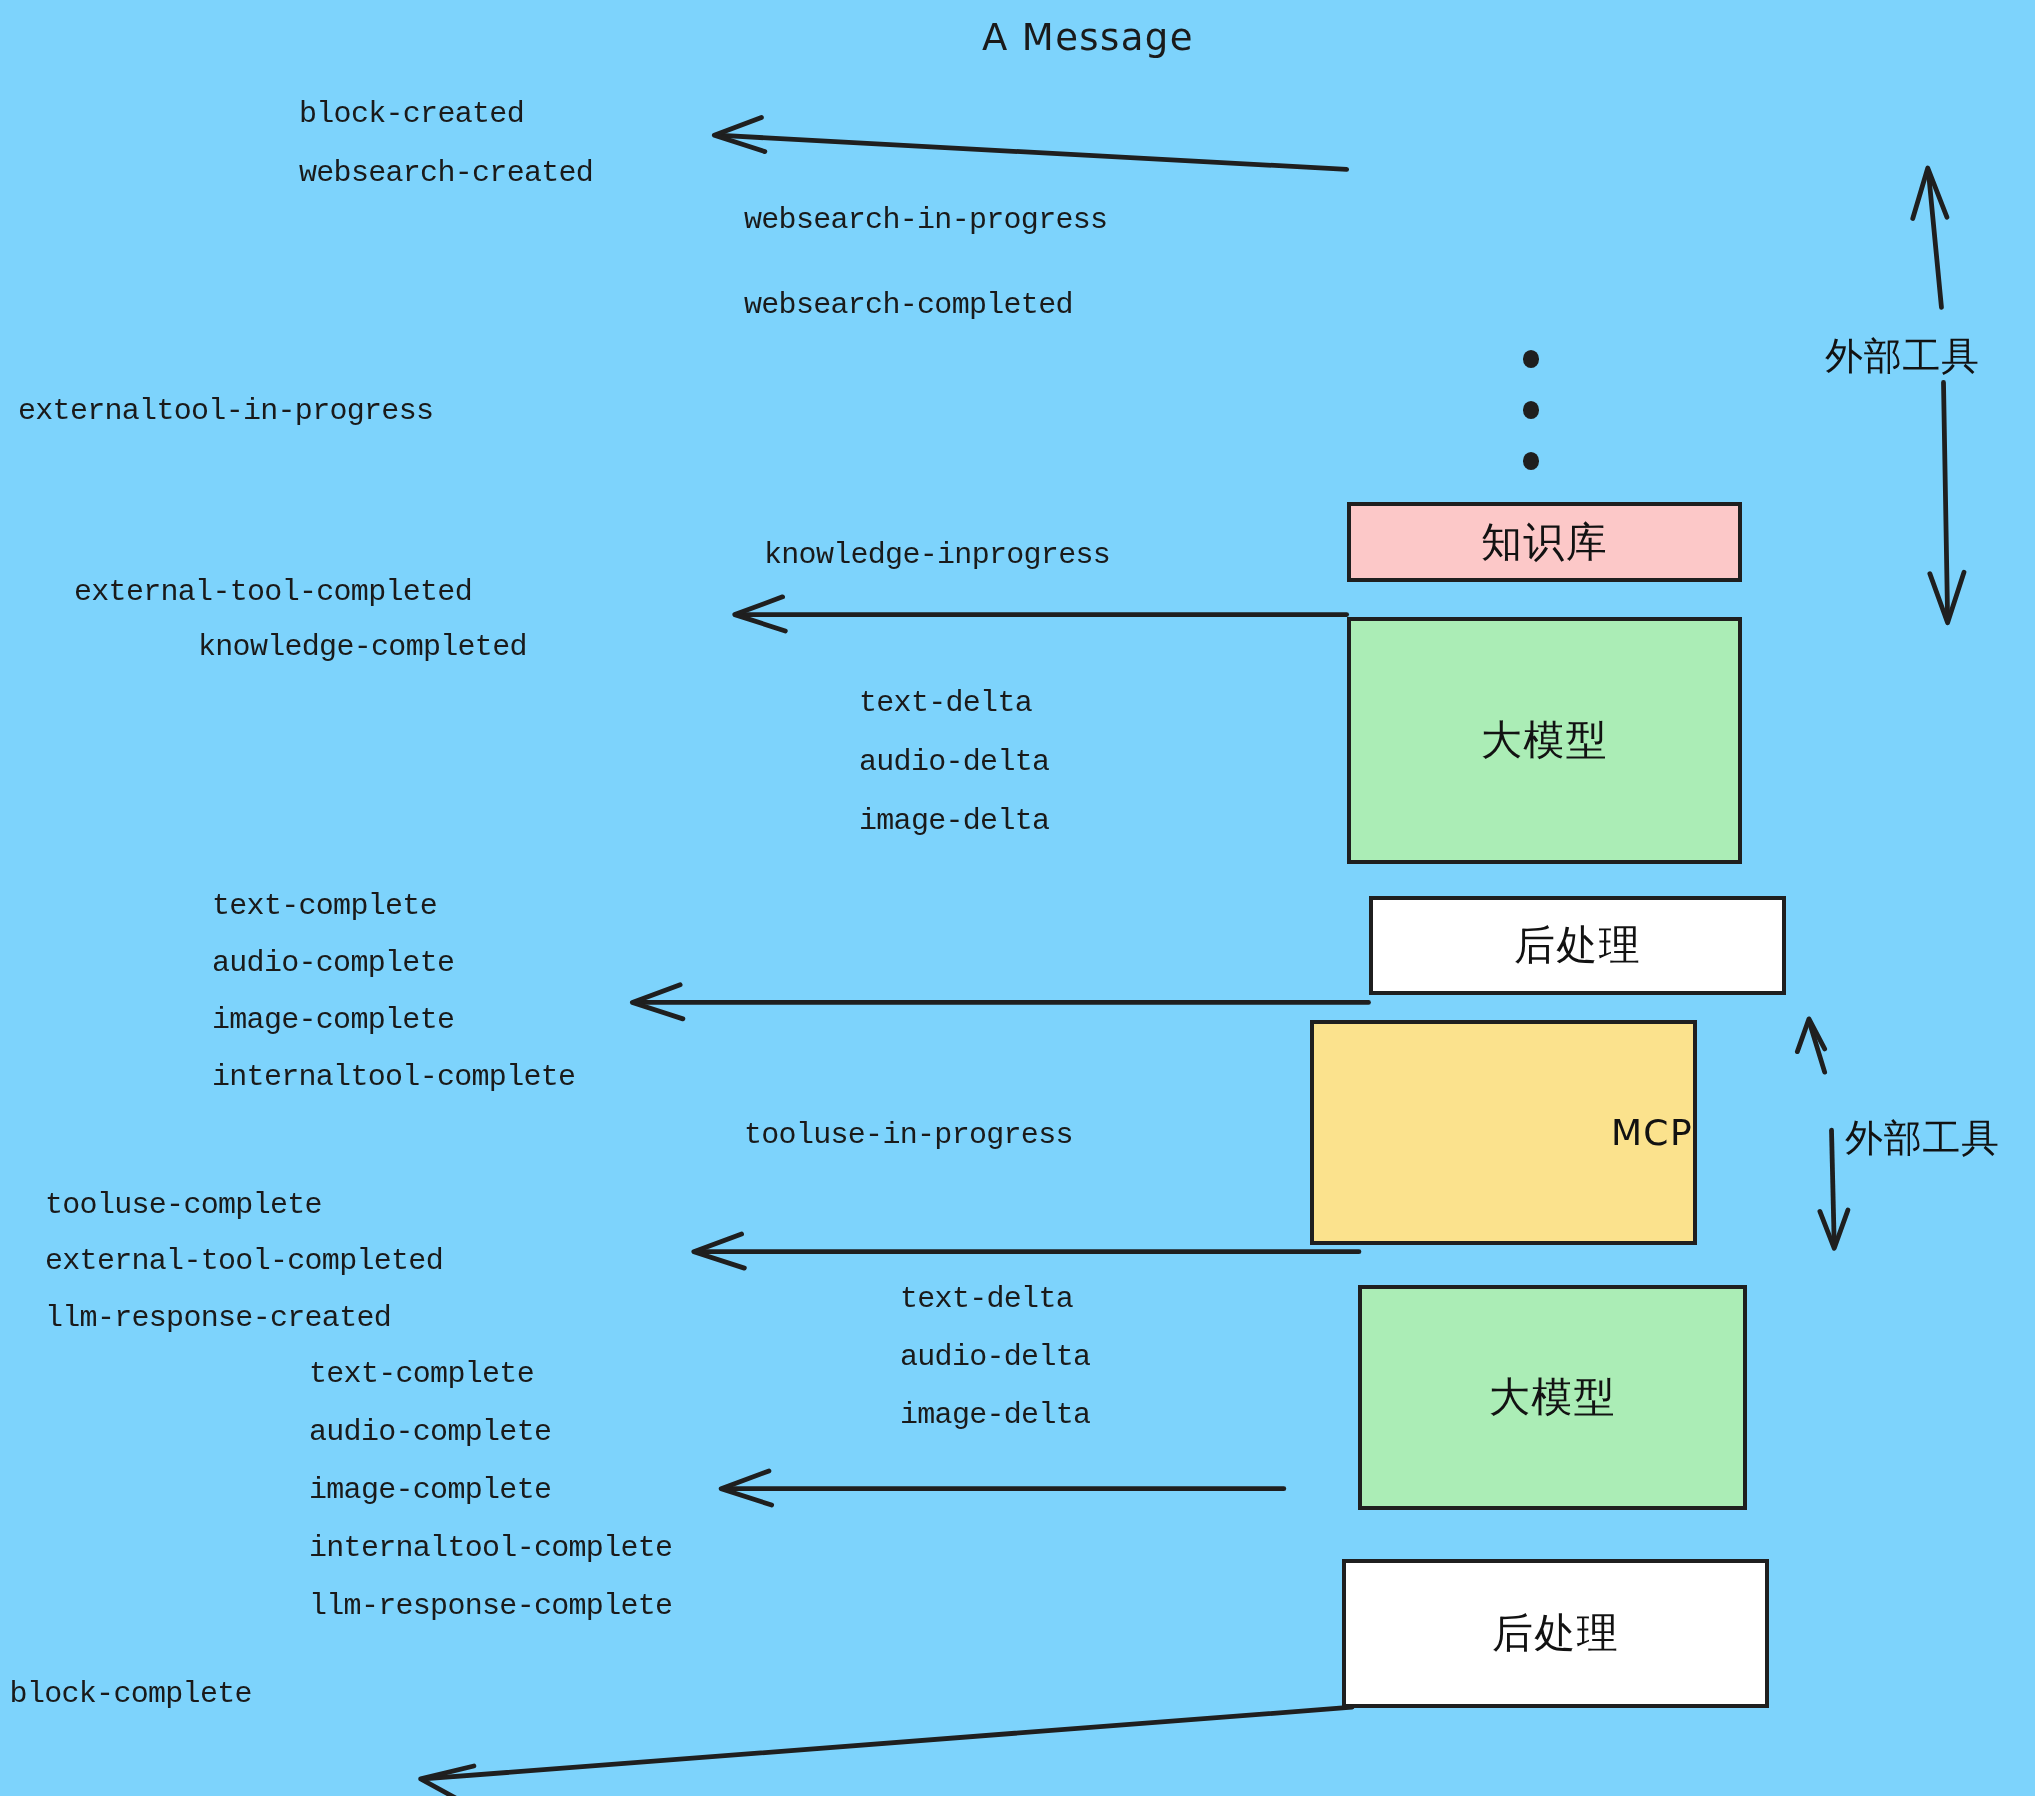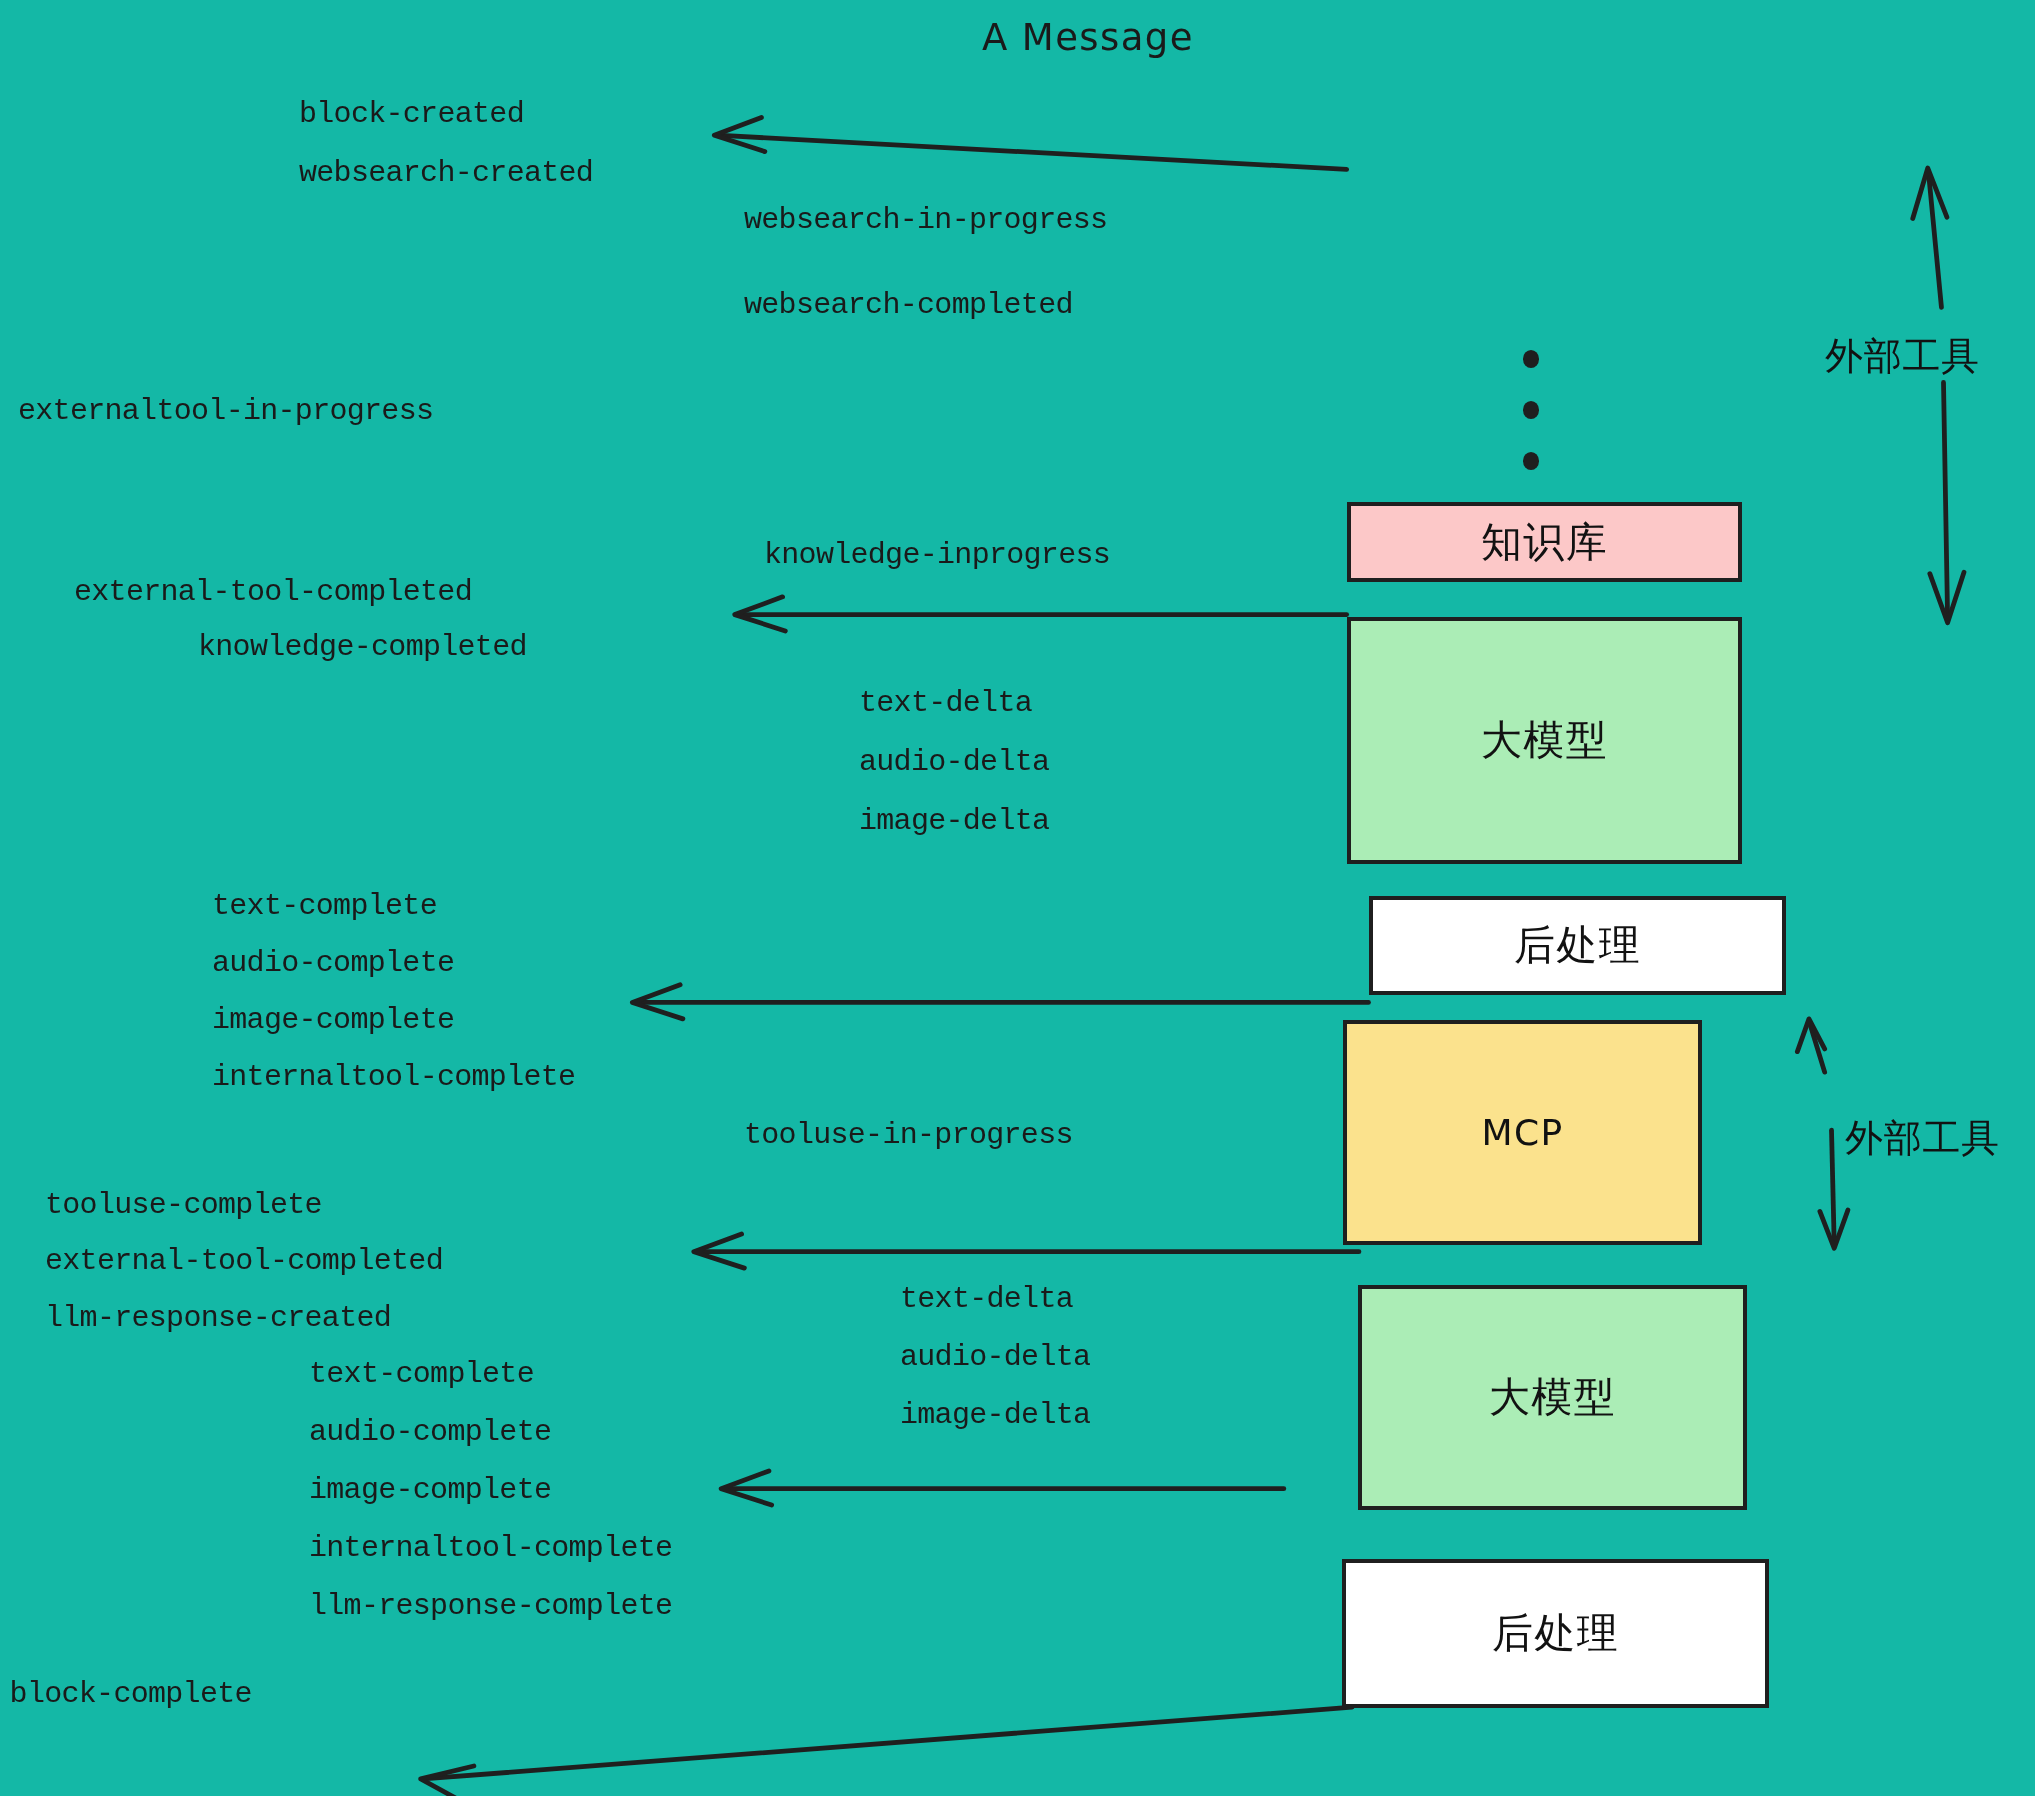--- a/index.html
+++ b/index.html
@@ -4,21 +4,21 @@
 <style>
   html, body {
     margin: 0;
     padding: 0;
     background: #ffffff;
   }
   #canvas {
     position: relative;
     width: 2035px;
     height: 1796px;
-    background: #14b8a6;
+    background: #7dd3fc;
     overflow: hidden;
     font-family: "DejaVu Sans Mono", "Liberation Mono", monospace;
   }
   .evt {
     position: absolute;
     color: #1a1a1a;
     font-family: Liberation Mono, monospace;
     font-size: 30px;
     line-height: 1;
     white-space: nowrap;
@@ -113,21 +113,21 @@
 
   <div class="node" id="node-1" style="left: 1347px; top: 502px; width: 395px; height: 80px; background: rgb(252, 200, 200);">
     <span>知识库</span>
   </div>
   <div class="node" id="node-2" style="left: 1347px; top: 617px; width: 395px; height: 247px; background: rgb(171, 237, 182);">
     <span>大模型</span>
   </div>
   <div class="node" id="node-3" style="left: 1369px; top: 896px; width: 417px; height: 99px; background: rgb(255, 255, 255);">
     <span>后处理</span>
   </div>
-  <div class="node small" id="node-4" style="left: 1343px; top: 1020px; width: 359px; height: 225px; background: rgb(251, 226, 141);">
+  <div class="node small" id="node-4" style="left: 1310px; top: 1020px; width: 387px; height: 225px; background: rgb(251, 226, 141); justify-content: flex-end;">
     <span>MCP</span>
   </div>
   <div class="node" id="node-5" style="left: 1358px; top: 1285px; width: 389px; height: 225px; background: rgb(171, 237, 182);">
     <span>大模型</span>
   </div>
   <div class="node" id="node-6" style="left: 1342px; top: 1559px; width: 427px; height: 149px; background: rgb(255, 255, 255);">
     <span>后处理</span>
   </div>
 
   <div class="dot" id="dot-0" style="left: 1523px; top: 350px;"></div>

